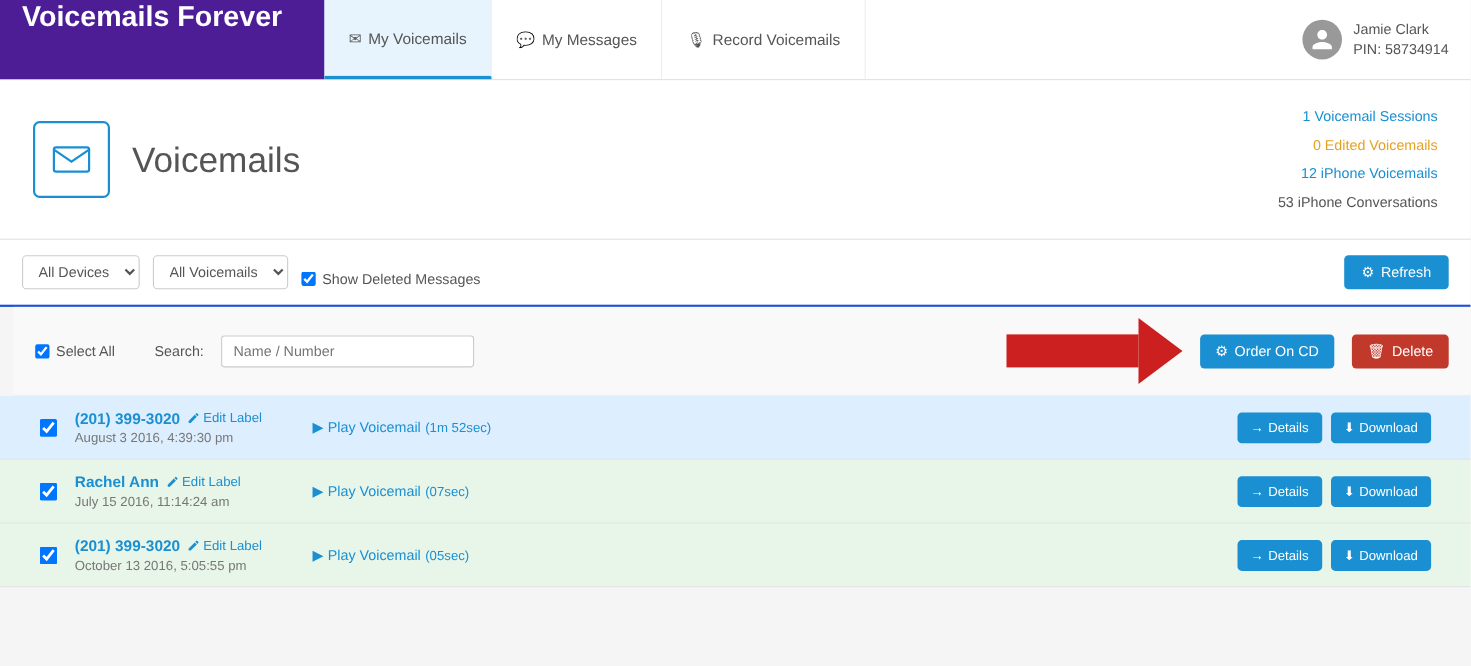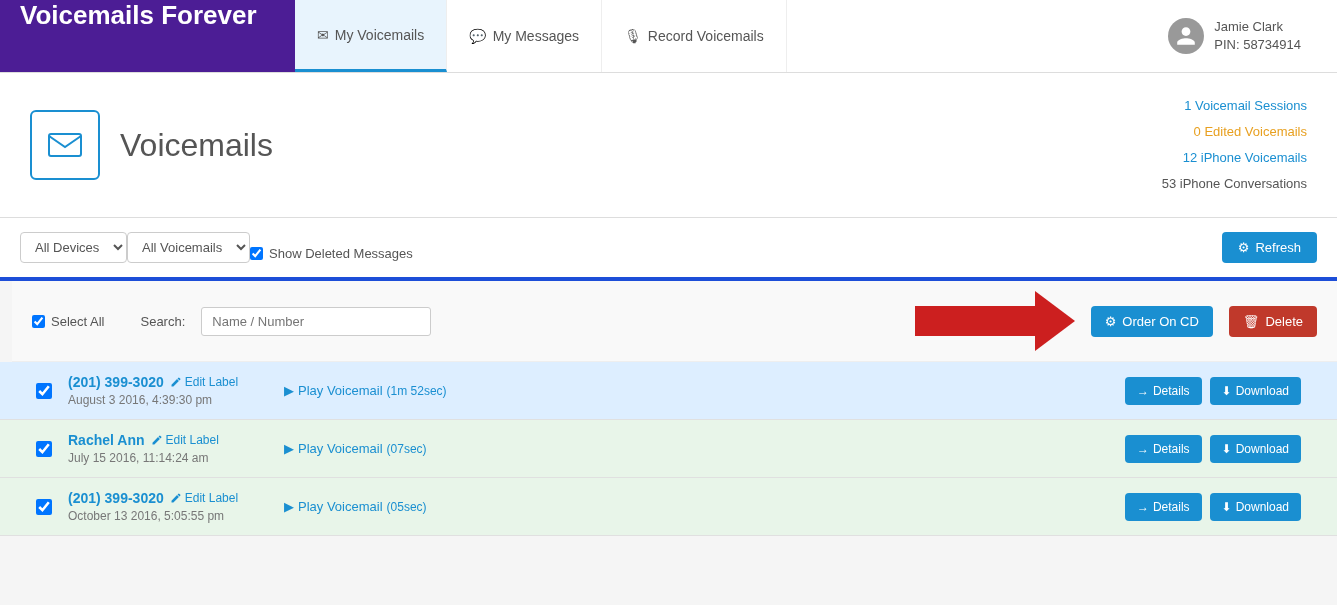--- a/index.html
+++ b/index.html
@@ -4,37 +4,37 @@
   <style>
     * { box-sizing: border-box; margin: 0; padding: 0; }
     body { font-family: Arial, sans-serif; font-size: 14px; background: #f5f5f5; color: #333; width: 1337px; }
 
     
     .header { display: flex; align-items: center; background: #fff; border-bottom: 1px solid #ddd; height: 73px; }
     .logo { background: #4c1d95; color: #fff; font-size: 26px; font-weight: bold; padding: 0 20px; height: 100%; display: flex; align-items: flex-start; min-width: 295px; }
     .nav { display: flex; align-items: center; height: 100%; flex: 1; }
     .nav-item { display: flex; align-items: center; padding: 0 22px; height: 100%; color: #555; text-decoration: none; font-size: 14px; cursor: pointer; border-right: 1px solid #eee; gap: 6px; }
     .nav-item.active { background: #e8f4fd; border-bottom: 3px solid #1a8fd1; }
-    .user-area { display: flex; align-items: center; margin-left: auto; padding-right: 36px; gap: 10px; }
+    .user-area { display: flex; align-items: center; margin-left: auto; padding-right: 20px; gap: 10px; }
     .user-icon { width: 36px; height: 36px; background: #999; border-radius: 50%; display: flex; align-items: center; justify-content: center; color: #fff; font-size: 18px; }
     .user-info { font-size: 13px; color: #555; line-height: 1.4; }
 
     
     .page-title-area { background: #fff; padding: 20px 30px; display: flex; align-items: center; border-bottom: 1px solid #ddd; }
     .page-icon { width: 70px; height: 70px; border: 2px solid #1a8fd1; border-radius: 6px; display: flex; align-items: center; justify-content: center; margin-right: 20px; }
     .page-icon svg { width: 38px; height: 38px; }
     .page-heading { font-size: 32px; color: #555; font-weight: normal; flex: 1; }
     .stats-panel { text-align: right; font-size: 13px; line-height: 2; }
     .stats-panel a { color: #1a8fd1; text-decoration: none; }
     .stats-panel .orange { color: #e8a020; }
     .stats-panel .blue { color: #1a8fd1; }
     .stats-panel .gray { color: #555; }
 
     
-    .toolbar { background: #fff; padding: 14px 20px; display: flex; align-items: center; border-bottom: 4px solid #1d4ed8; }
+    .toolbar { background: #fff; padding: 14px 20px; display: flex; align-items: center; gap: 12px; border-bottom: 2px solid #1d4ed8; }
     .toolbar select { padding: 6px 10px; border: 1px solid #ccc; border-radius: 4px; font-size: 13px; background: #fff; color: #555; cursor: pointer; }
     .checkbox-label { display: flex; align-items: center; gap: 6px; font-size: 13px; color: #555; cursor: pointer; margin-top: 12px; }
     .spacer { flex: 1; }
     .btn-refresh { background: #1a8fd1; color: #fff; border: none; padding: 8px 16px; border-radius: 4px; cursor: pointer; font-size: 13px; display: flex; align-items: center; gap: 6px; }
 
     
     .action-bar { background: #f9f9f9; padding: 10px 20px; display: flex; align-items: center; gap: 16px; border-bottom: 1px solid #eee; margin-left: 12px; }
     .select-all-label { display: flex; align-items: center; gap: 6px; font-size: 13px; color: #555; cursor: pointer; }
     .search-label { font-size: 13px; color: #555; margin-left: 20px; }
     .search-input { border: 1px solid #ccc; border-radius: 3px; padding: 6px 10px; font-size: 13px; width: 230px; color: #999; }

